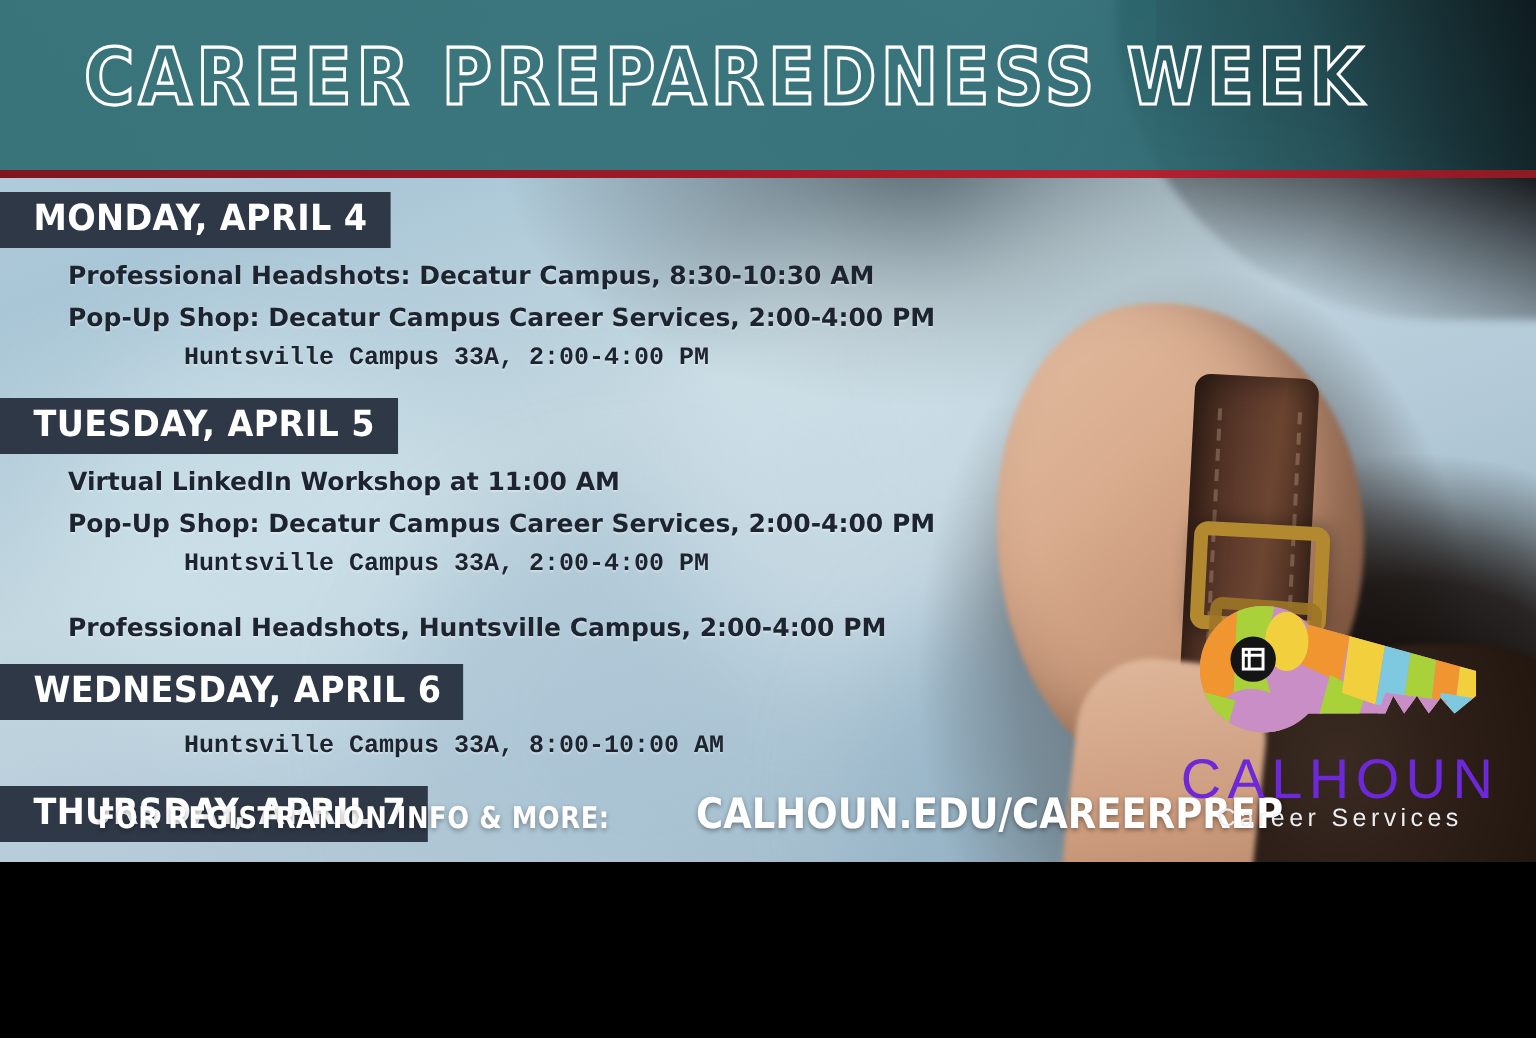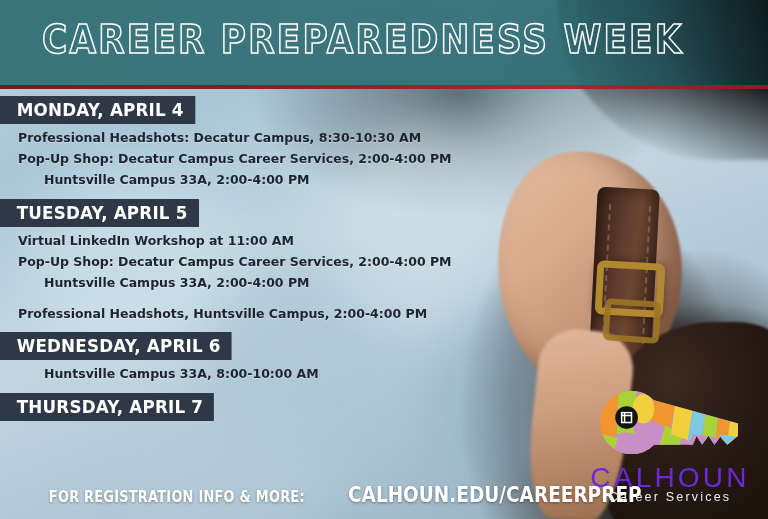--- a/index.html
+++ b/index.html
@@ -3,21 +3,21 @@
 <meta charset="utf-8">
 <style>
   html, body {
     margin: 0;
     padding: 0;
     background: #000;
   }
   #poster {
     position: relative;
     width: 768px;
-    height: 519px;
+    height: 431px;
     overflow: hidden;
     font-family: "Liberation Sans", sans-serif;
     background: #cfe0e8;
   }
 
   
   .photo-base {
     position: absolute;
     inset: 0;
     background:
@@ -184,25 +184,25 @@
     transform-origin: left center;
     white-space: nowrap;
   }
   .day-events { margin: 3px 0 0 0; }
   .event-line {
     font-family: "DejaVu Sans", sans-serif;
     font-weight: 700;
     font-size: 12.5px;
     line-height: 21px;
     color: #1d2430;
-    padding-left: 18px;
+    padding-left: 34px;
     white-space: nowrap;
     text-shadow: 0 1px 1px rgba(255,255,255,.35);
   }
-  .event-line.indent { padding-left: 44px; }
+  .event-line.indent { padding-left: 92px; font-family: Liberation Mono, monospace; }
   .event-line.gap { margin-top: 10px; }
   .day-block.d1 { margin-bottom: 9px; }
   .day-block.d2 { margin-bottom: 8px; }
   .day-block.d3 { margin-bottom: 9px; }
 
   
   .footer-cta {
     position: absolute;
     left: 28px; bottom: 12px;
     display: flex;

